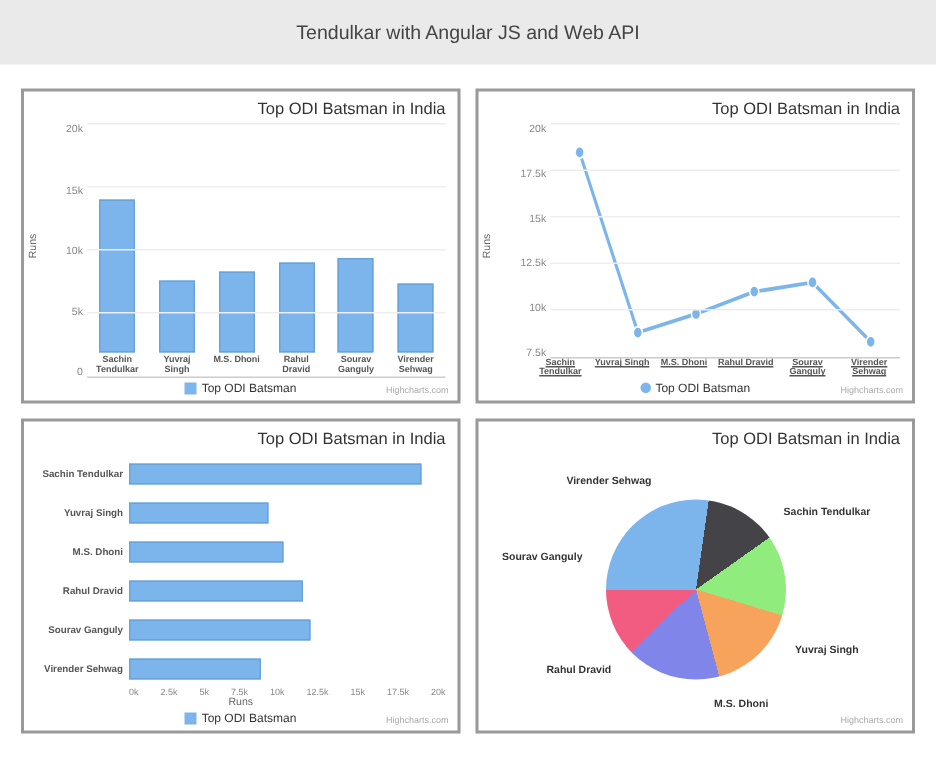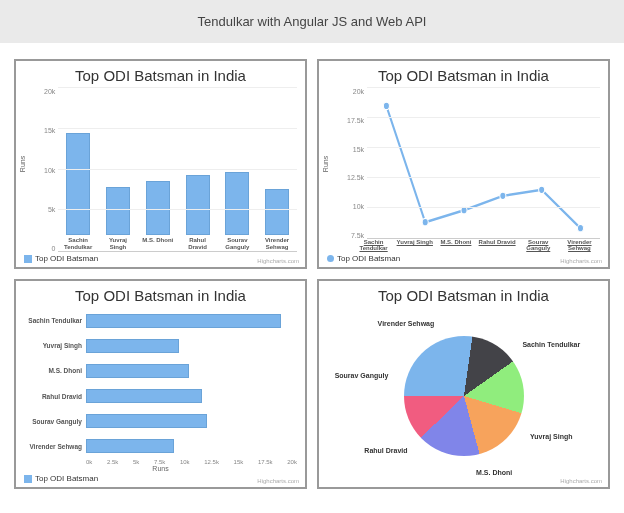--- a/index.html
+++ b/index.html
@@ -26,34 +26,34 @@
   .panel {
     border: 2px solid #999;
     background: #fff;
     position: relative;
     height: 210px;
     padding: 6px 8px 4px 8px;
     display: flex;
     flex-direction: column;
   }
   .panel-title {
-    text-align: center;
-    font-size: 15px;
+    text-align: right;
+    font-size: 11px;
     color: #333;
     margin-bottom: 4px;
   }
   .credit {
     position: absolute;
     right: 6px;
     bottom: 3px;
     font-size: 6px;
     color: #aaa;
   }
   .legend {
-    text-align: left;
+    text-align: center;
     font-size: 8px;
     color: #333;
     padding-top: 2px;
   }
   .legend-sq {
     display: inline-block;
     width: 8px; height: 8px;
     background: #7cb5ec;
     vertical-align: middle;
     margin-right: 3px;

